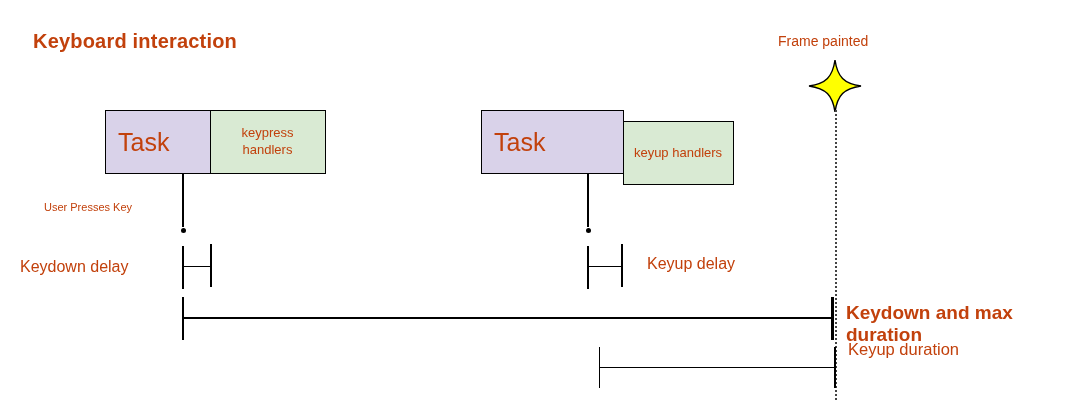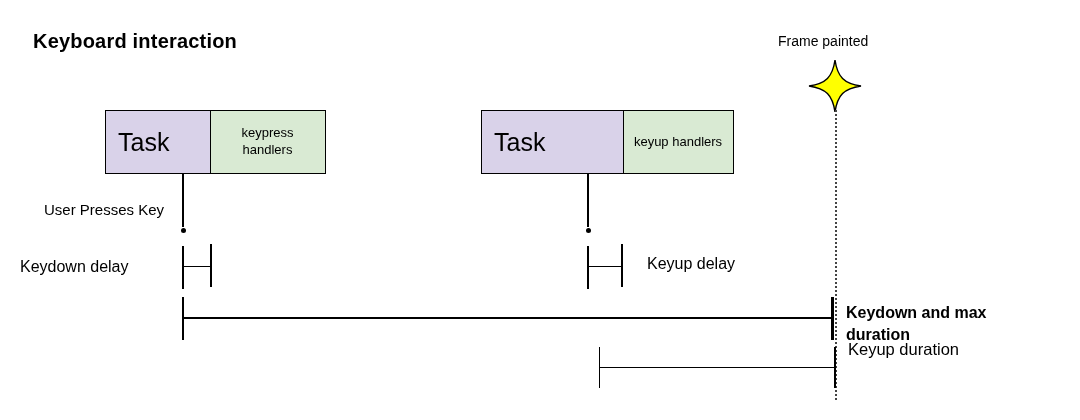--- a/index.html
+++ b/index.html
@@ -1,24 +1,24 @@
 <!DOCTYPE html>
 <html style="--task-fill: #d9d2e9; --handler-fill: #d9ead3; --star-fill: #ffff00; --line: #000000;"><head>
 <meta charset="utf-8">
 <style>
   html,body{margin:0;padding:0;background:#fff;}
   #canvas{
     position:relative;width:1080px;height:420px;background:#fff;overflow:hidden;
-    font-family:"Liberation Sans","DejaVu Sans",sans-serif;color:#000000;
+    font-family:"Liberation Sans","DejaVu Sans",sans-serif;color:#c2410c;
   }
   .abs{position:absolute;}
   .title{font-size:20px;font-weight:bold;letter-spacing:.2px;}
-  .lbl{font-size:15px;white-space:nowrap;}
+  .lbl{font-size:11px;white-space:nowrap;}
   .lbl-lg{font-size:16px;white-space:nowrap;}
-  .lbl-bold{font-size:16px;font-weight:bold;line-height:22px;width:180px;}
+  .lbl-bold{font-size:19px;font-weight:bold;line-height:22px;width:180px;}
   .lbl-dur{font-size:16.5px;white-space:nowrap;}
 
   
   .block-row{display:flex;position:absolute;top:110px;height:64px;}
   .block{
     box-sizing:border-box;border:1.5px solid #000;height:64px;
     display:flex;align-items:center;justify-content:center;
   }
   .block + .block{margin-left:-1.5px;}
   .block.task{background:var(--task-fill,#d9d2e9);justify-content:flex-start;padding-left:12px;font-size:25px;}
@@ -54,21 +54,21 @@
     </div>
     <div class="block handler" style="width:116px;">
       <span class="wrap2">keypress handlers</span>
     </div>
   </div>
 
   <div class="block-row" style="left:481px;">
     <div class="block task" style="width:143px;">
       <span>Task</span>
     </div>
-    <div class="block handler" style="width:111px;">
+    <div class="block handler" style="width:111px;margin-top:11px;">
       <span class="wrap1">keyup handlers</span>
     </div>
   </div>
 
   <div class="vline" style="left:182.4px;top:174px;width:1.3px;height:53px;"></div>
   <div class="dot" style="left:180.5px;top:228px;"></div>
   <div class="abs lbl" style="left:44px;top:201px;">User Presses Key</div>
 
   <div class="vline" style="left:587.4px;top:174px;width:1.3px;height:53px;"></div>
   <div class="dot" style="left:585.5px;top:228px;"></div>

